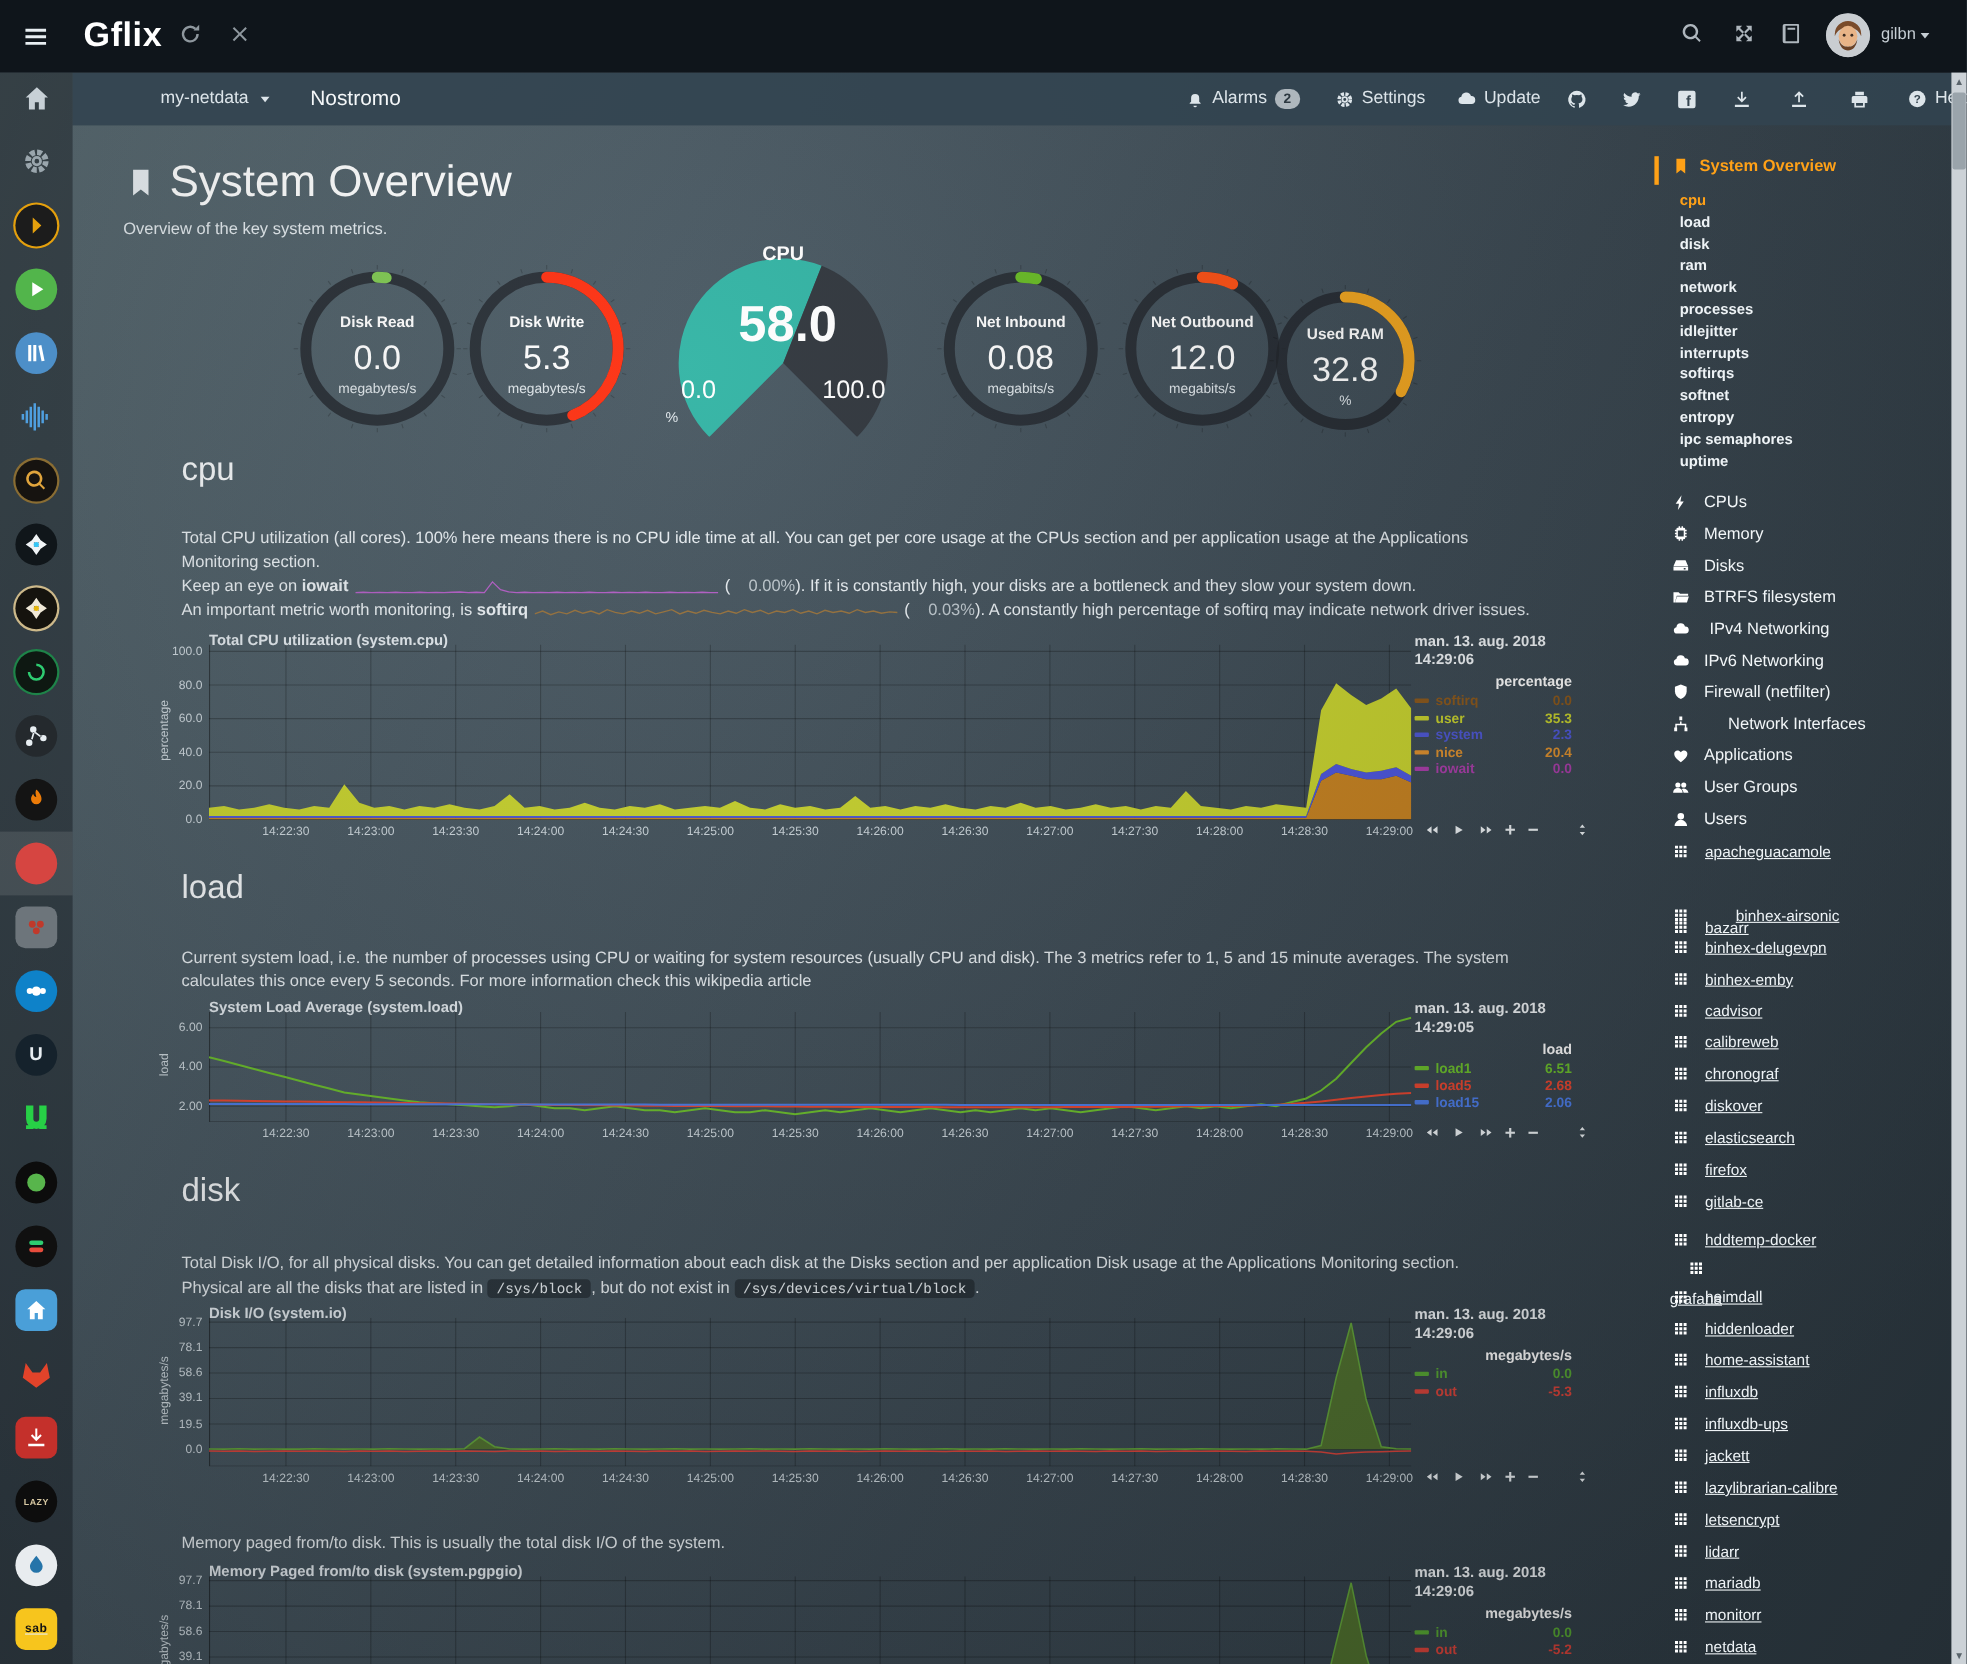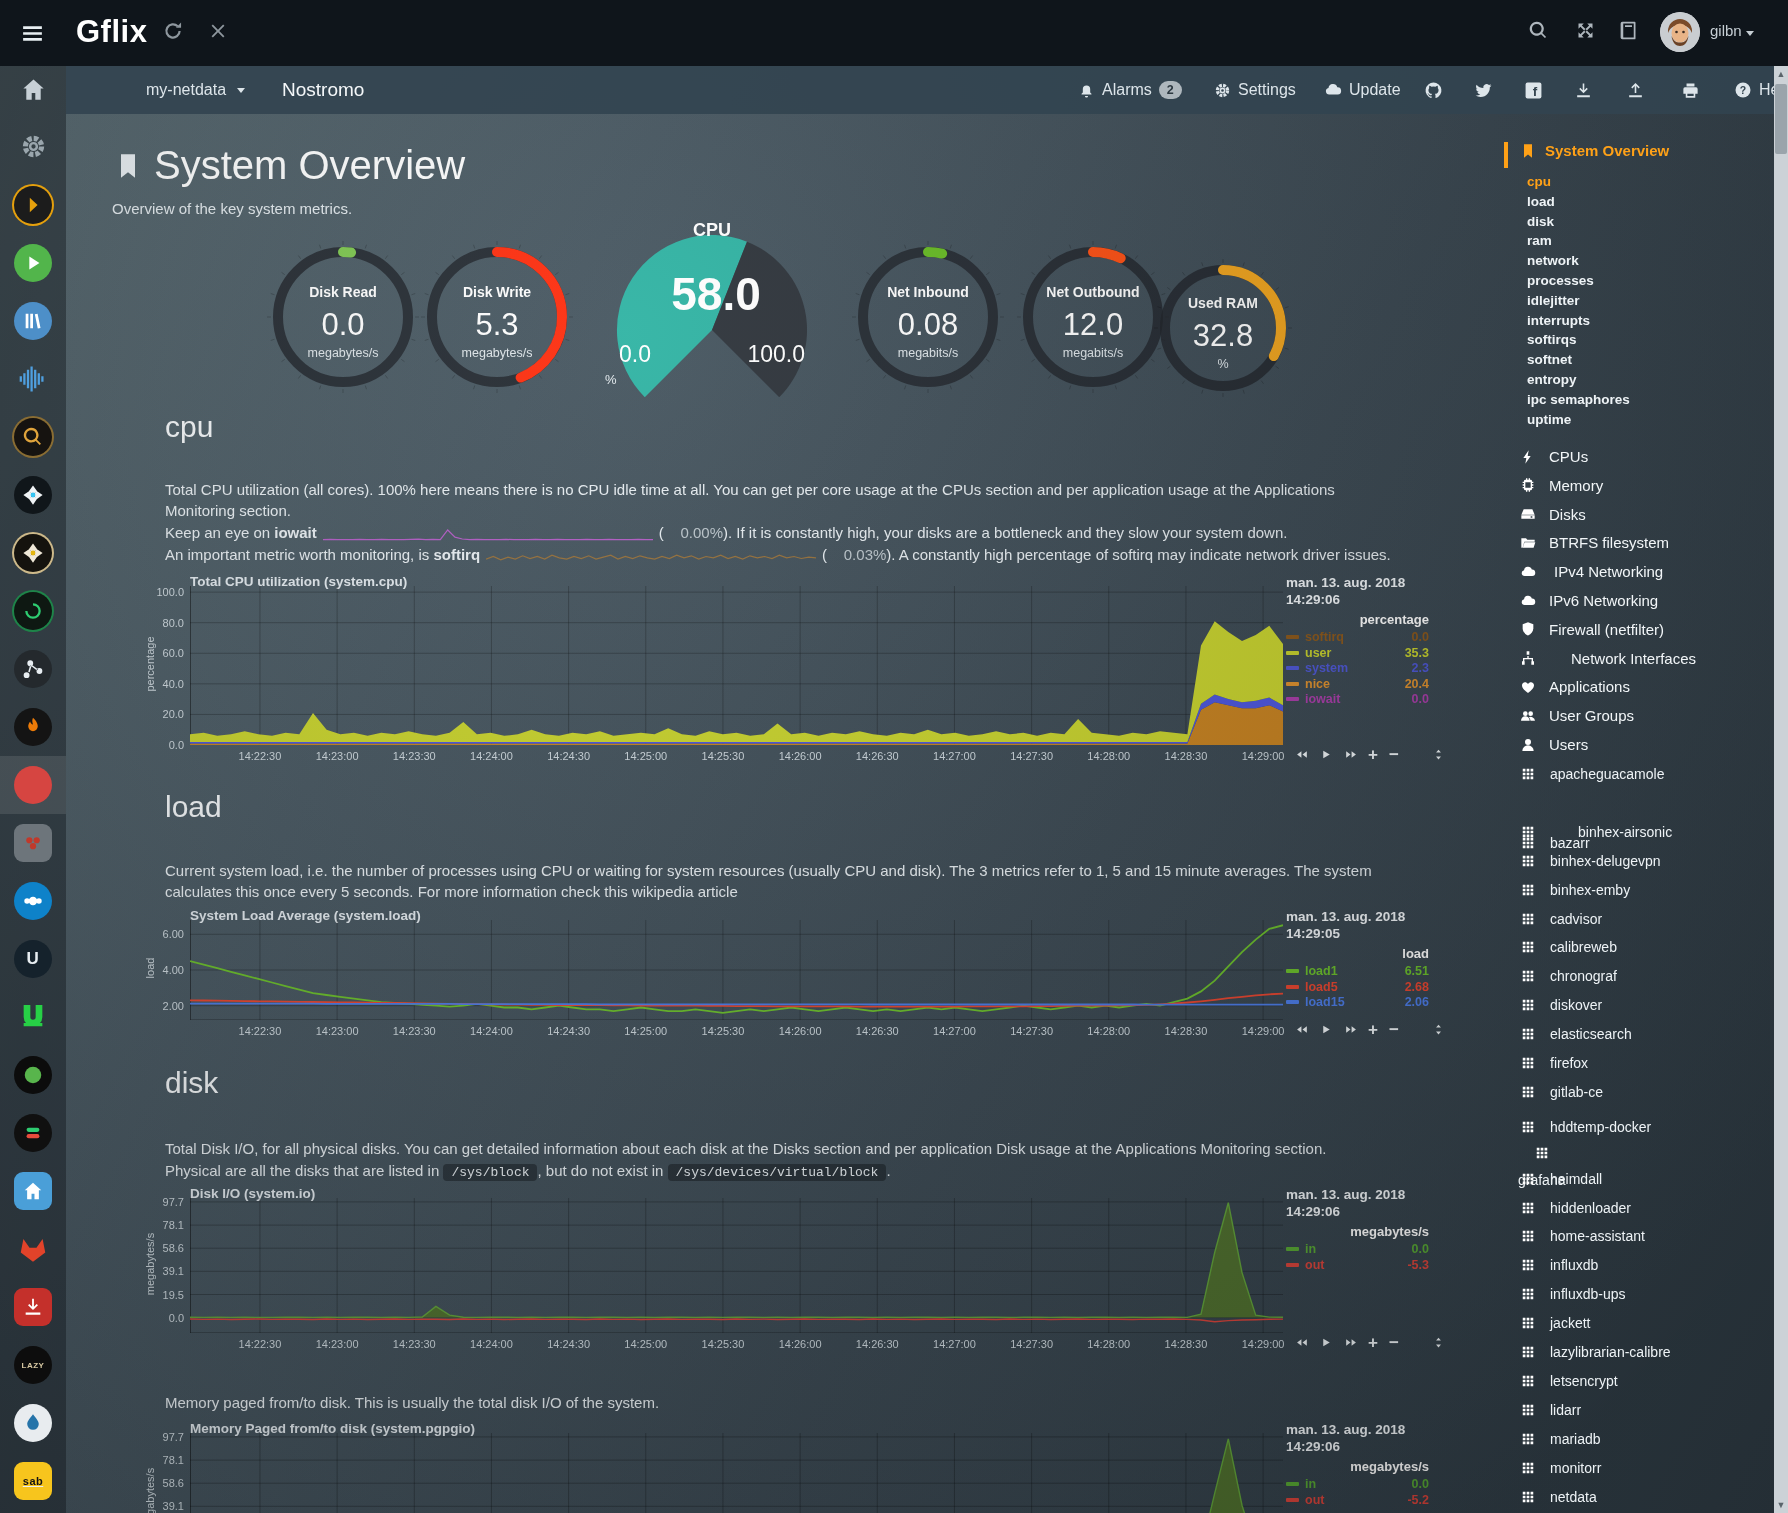--- a/index.html
+++ b/index.html
@@ -47,21 +47,21 @@
   .ylab{position:absolute;font-size:11px;color:#cdd7dd;transform:rotate(-90deg);transform-origin:center;white-space:nowrap;}
   .toolbar{position:absolute;display:flex;align-items:center;gap:11px;color:#eef3f6;}
   .toolbar .t-ic{cursor:pointer;display:flex;align-items:center;}
   .plus{font-size:17px;font-weight:bold;line-height:10px;cursor:pointer;}
   
   .rmenu{position:absolute;left:1504px;top:130px;width:270px;bottom:0;z-index:15;font-size:14px;}
   .rm-head{position:absolute;left:16px;display:flex;align-items:center;gap:9px;color:#ffa117;font-weight:bold;font-size:15px;cursor:pointer;}
   .rm-sub{position:absolute;left:23px;color:#eef3f6;font-size:13.5px;font-weight:bold;cursor:pointer;}
   .rm-sub.on{color:#ffa117;}
   .rm-sec{position:absolute;left:14px;display:flex;align-items:center;gap:11px;color:#f2f6f8;font-size:15px;cursor:pointer;white-space:nowrap;}
-  .rm-app{position:absolute;left:14px;display:flex;align-items:center;gap:12px;color:#eef3f6;font-size:14px;cursor:pointer;white-space:nowrap;}
+  .rm-app{position:absolute;left:14px;display:flex;align-items:center;gap:12px;color:#eef3f6;font-size:14px;cursor:pointer;white-space:nowrap;text-decoration:underline;}
   .rm-bar{position:absolute;left:0;top:12px;width:4px;height:26px;background:#ffa117;}
   
   .vscroll{position:absolute;right:0;top:66px;bottom:0;width:14px;background:#ccd2d7;z-index:50;}
   .vthumb{position:absolute;left:1px;width:12px;background:#9aa4ab;border-radius:2px;}
   .varrow{position:absolute;left:0;width:14px;height:16px;display:flex;align-items:center;justify-content:center;color:#5a646b;font-size:9px;cursor:pointer;}
   svg{display:block;}
 </style>
 </head>
 <body>
 

